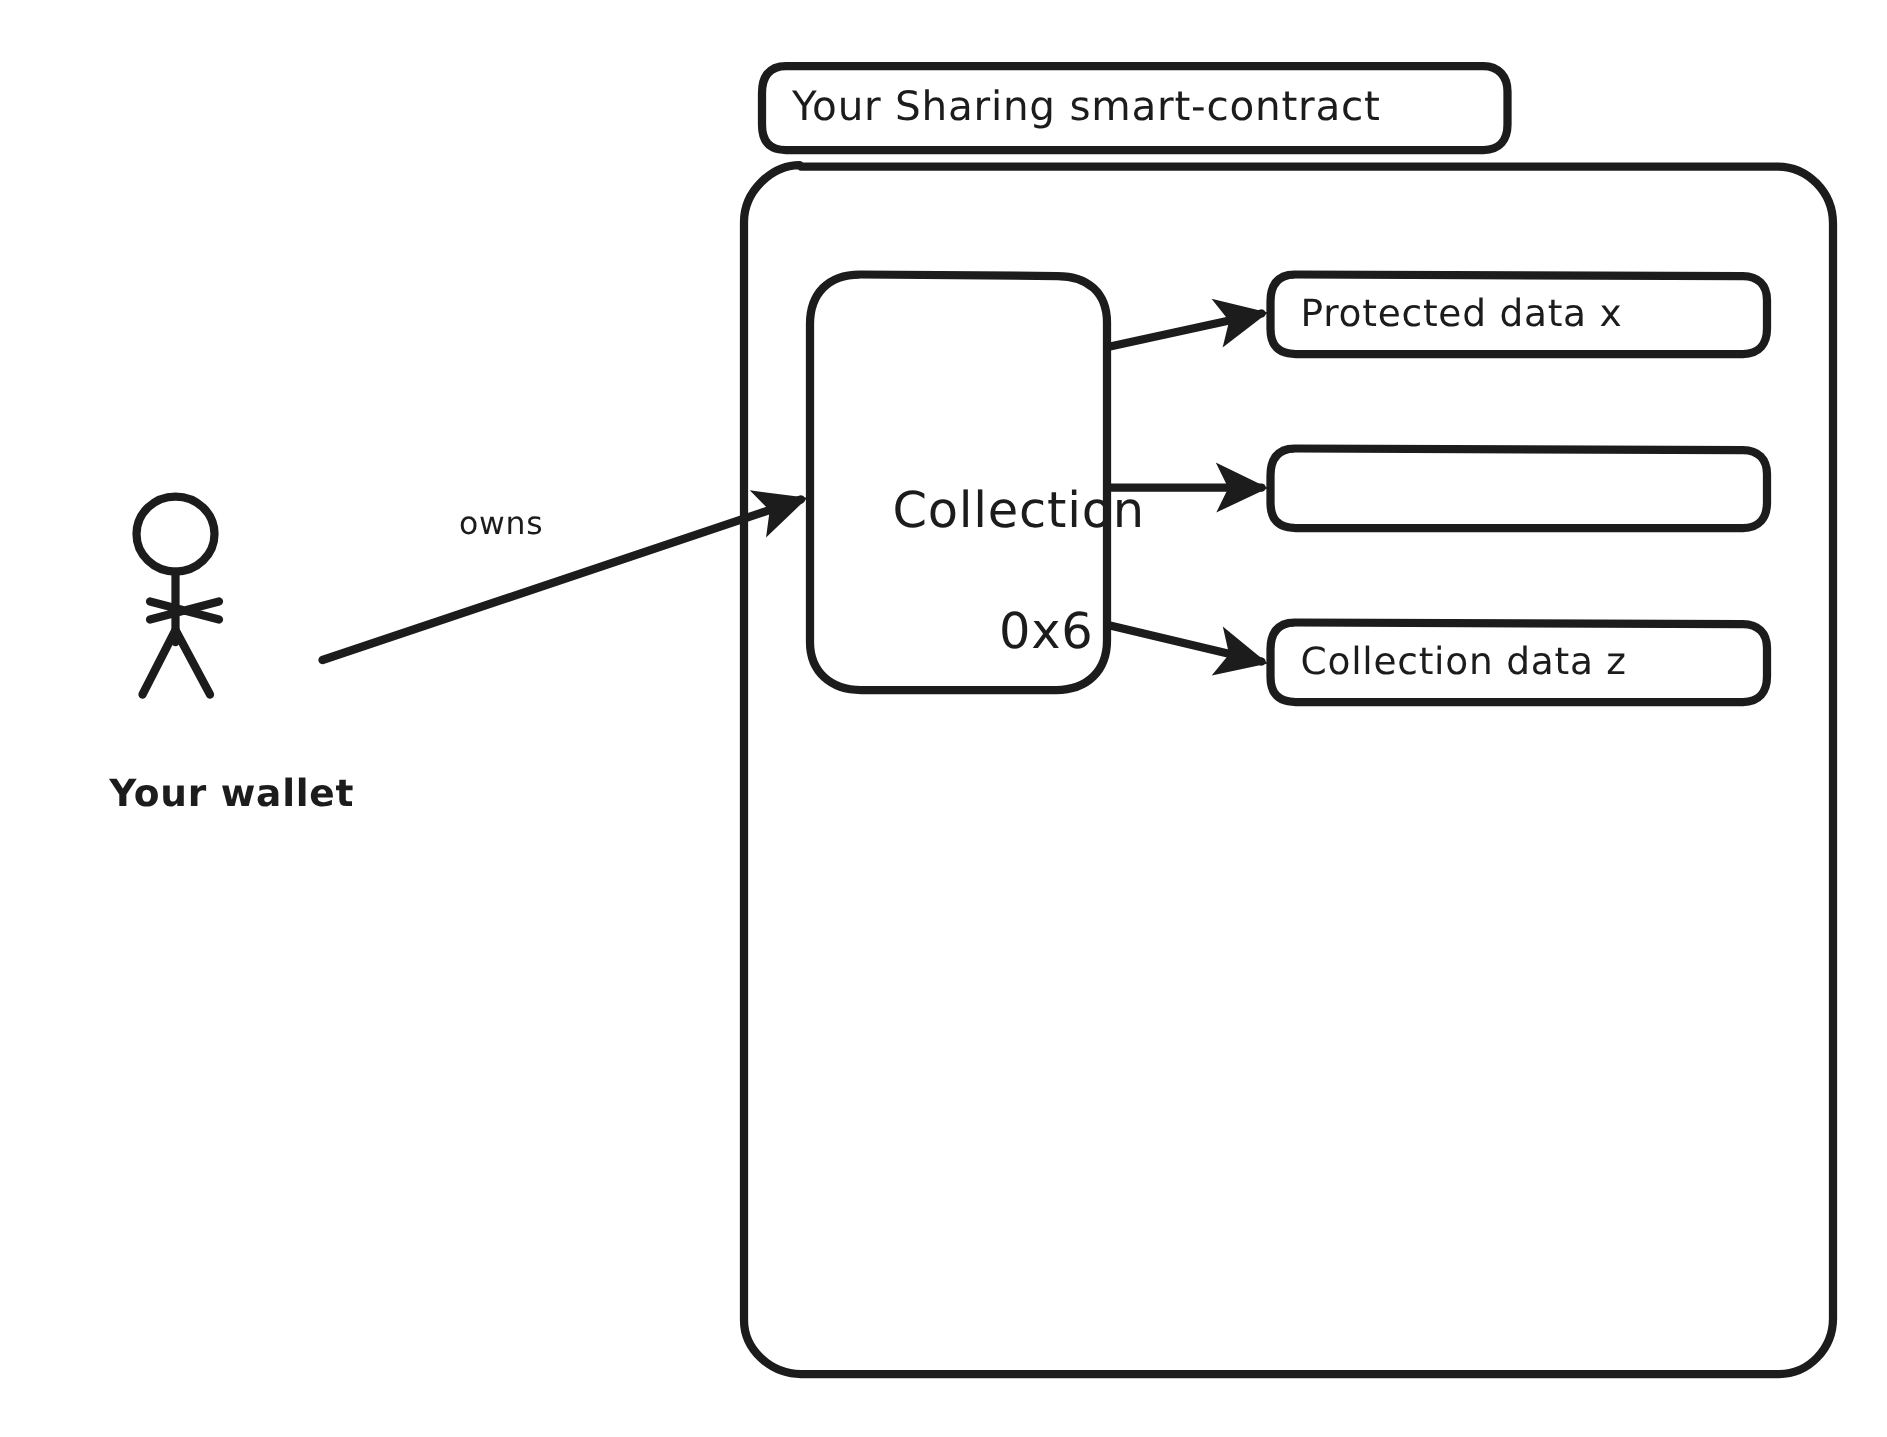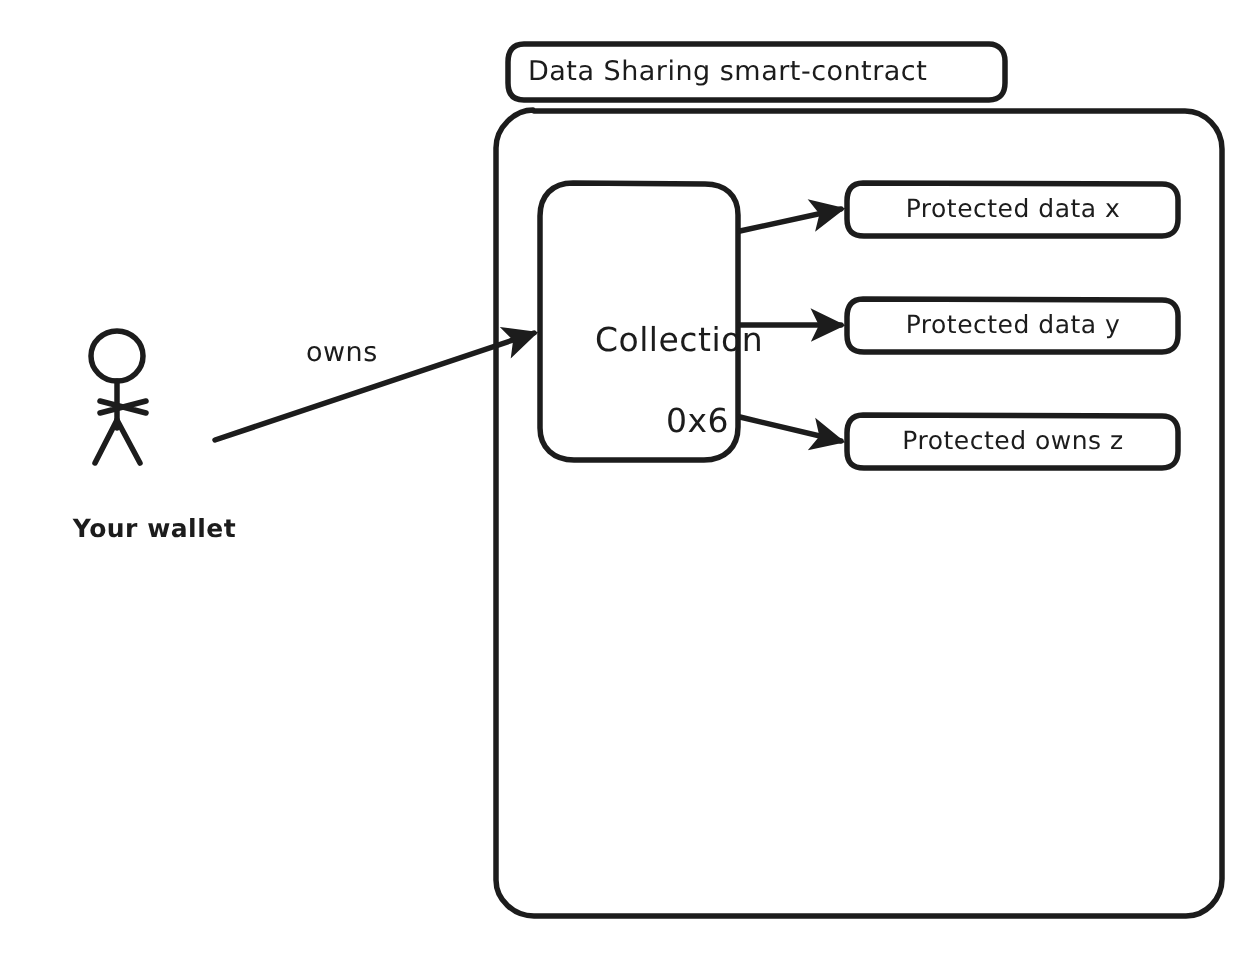--- a/index.html
+++ b/index.html
@@ -42,27 +42,27 @@
     font-size: 33px;
     left: 551px;
     top: 280px;
     width: 178px;
     text-align: right;
   }
   .label-pdata {
     font-size: 25px;
     left: 867px;
     width: 292px;
-    text-align: center;
+    text-align: left;
   }
   .label-pdata-x { top: 194px; }
   .label-pdata-y { top: 310px; }
   .label-pdata-z { top: 426px; }
   .label-owns {
-    font-size: 27px;
+    font-size: 21px;
     left: 306px;
     top: 337px;
   }
   .label-wallet {
     font-size: 25px;
     left: 36px;
     top: 483px;
     width: 250px;
     font-weight: bold;
   }
@@ -152,32 +152,31 @@
 
     <path d="M 215 440 L 534 333" stroke="#1c1c1c" stroke-width="5.5" fill="none" stroke-linecap="round" marker-end="url(#arrowHead)"></path>
 
     <path d="M 740 231 L 841 209" stroke="#1c1c1c" stroke-width="5.5" fill="none" stroke-linecap="round" marker-end="url(#arrowHead)"></path>
 
     <path d="M 740 325 L 841 325" stroke="#1c1c1c" stroke-width="5.5" fill="none" stroke-linecap="round" marker-end="url(#arrowHead)"></path>
 
     <path d="M 740 417 L 841 441" stroke="#1c1c1c" stroke-width="5.5" fill="none" stroke-linecap="round" marker-end="url(#arrowHead)"></path>
   </svg>
 
-  <div class="label label-title">Data Sharing smart-contract</div>
+  <div class="label label-title">Your Sharing smart-contract</div>
 
   <div class="label label-collection">
     <span>Collection</span><br>
     <span>0x6</span>
   </div>
 
   <div class="label label-pdata label-pdata-x">Protected data x</div>
 
-  <div class="label label-pdata label-pdata-y">Protected data y</div>
 
-  <div class="label label-pdata label-pdata-z">Protected owns z</div>
+  <div class="label label-pdata label-pdata-z">Collection data z</div>
 
   <div class="label label-owns">owns</div>
 
   <div class="label label-wallet">
     <span>Your wallet</span>
   </div>
 
 </div>
 
 </body></html>

